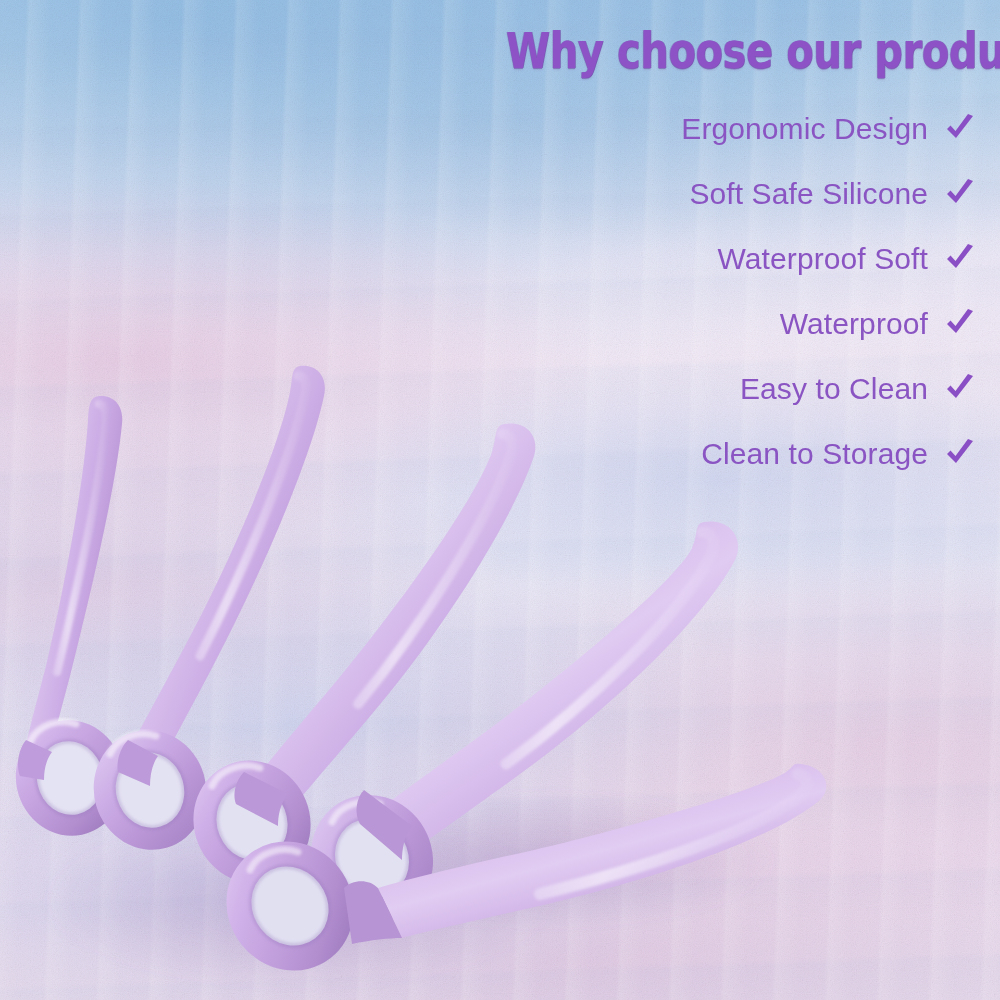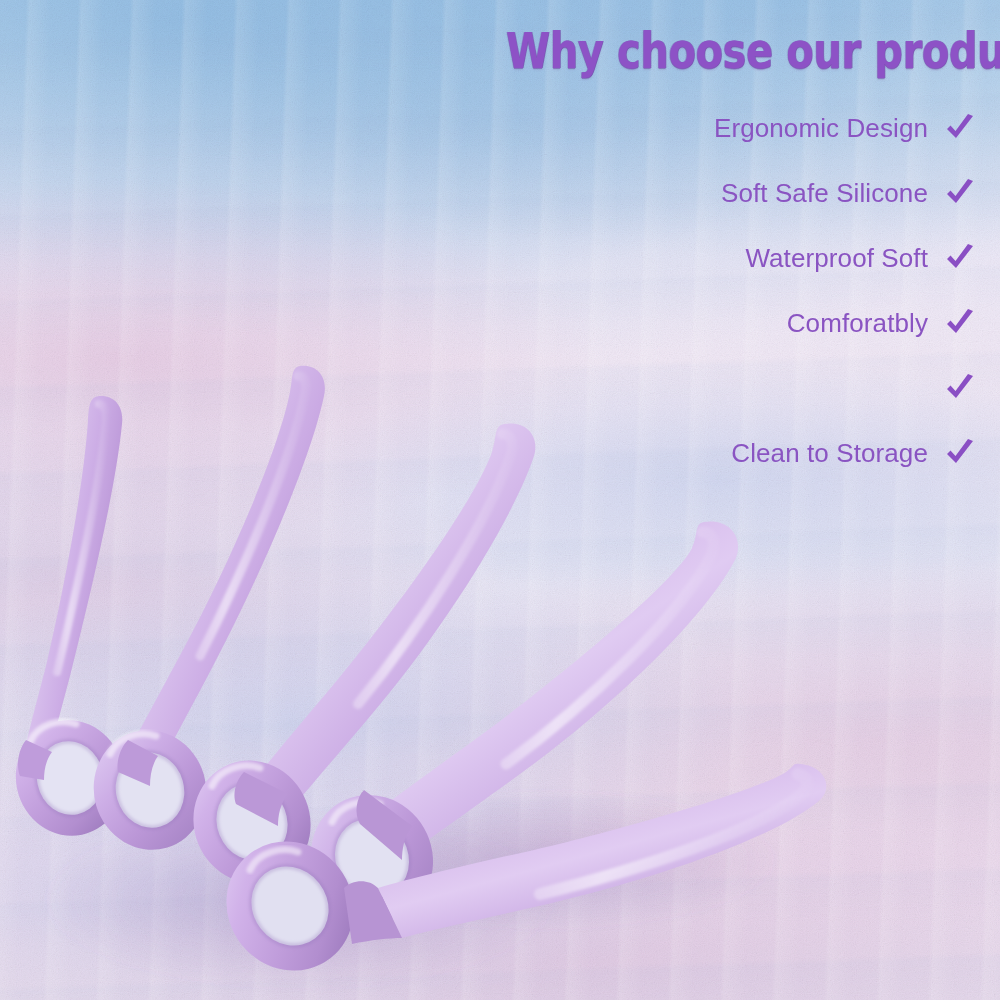--- a/index.html
+++ b/index.html
@@ -110,21 +110,21 @@
     gap: 0;
   }
   .feature-row {
     display: flex;
     align-items: center;
     justify-content: flex-end;
     height: 65px;
   }
   .feature-label {
     font-family: "Liberation Sans", sans-serif;
-    font-size: 26px;
+    font-size: 30px;
     font-weight: 400;
     color: #8a54c2;
     white-space: nowrap;
     letter-spacing: .1px;
   }
   .feature-check {
     width: 52px;
     display: flex;
     justify-content: center;
     align-items: center;
@@ -372,29 +372,30 @@
     <div class="feature-row">
       <span class="feature-label">Waterproof Soft</span>
       <span class="feature-check">
         <svg width="34" height="34" viewBox="0 0 34 34">
             <path d="M4 17 L13 26 L30 4 L25 2 L12.5 19 L7.5 13.5 Z" fill="currentColor"></path>
           </svg>
       </span>
     </div>
 
     <div class="feature-row">
-      <span class="feature-label">Comforatbly</span>
-      <span class="feature-check">
-        <svg width="34" height="34" viewBox="0 0 34 34">
-            <path d="M4 17 L13 26 L30 4 L25 2 L12.5 19 L7.5 13.5 Z" fill="currentColor"></path>
-          </svg>
-      </span>
-    </div>
-
-    <div class="feature-row">
+      <span class="feature-label">Waterproof</span>
+      <span class="feature-check">
+        <svg width="34" height="34" viewBox="0 0 34 34">
+            <path d="M4 17 L13 26 L30 4 L25 2 L12.5 19 L7.5 13.5 Z" fill="currentColor"></path>
+          </svg>
+      </span>
+    </div>
+
+    <div class="feature-row">
+      <span class="feature-label">Easy to Clean</span>
       <span class="feature-check">
         <svg width="34" height="34" viewBox="0 0 34 34">
             <path d="M4 17 L13 26 L30 4 L25 2 L12.5 19 L7.5 13.5 Z" fill="currentColor"></path>
           </svg>
       </span>
     </div>
 
     <div class="feature-row">
       <span class="feature-label">Clean to Storage</span>
       <span class="feature-check">

